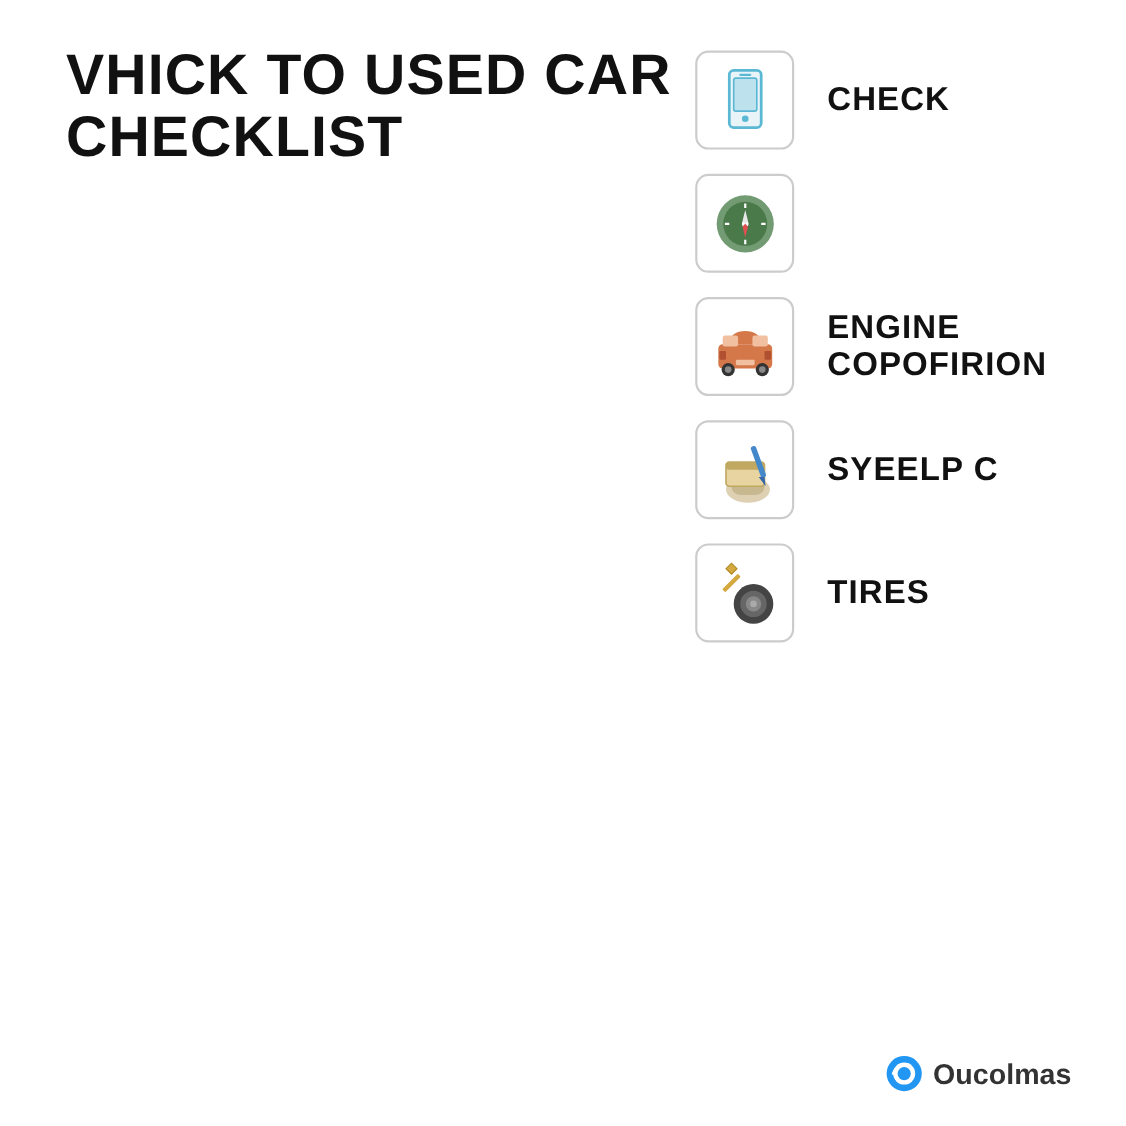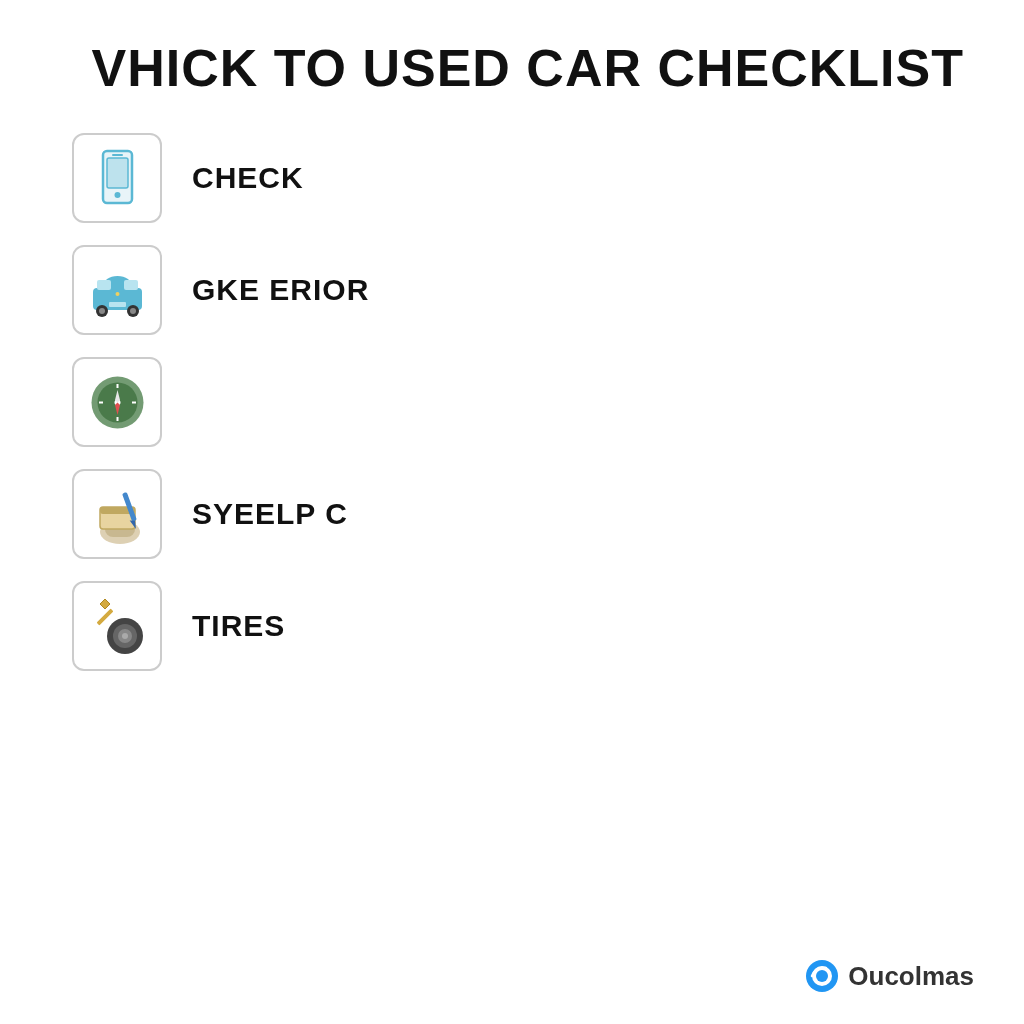--- a/index.html
+++ b/index.html
@@ -16,22 +16,20 @@
       overflow: hidden;
       position: relative;
     }
 
     .page-container {
       width: 1024px;
       height: 904px;
       background: #ffffff;
       padding: 40px 60px;
       display: flex;
-      flex-direction: column;
-      text-align: right;
     }
 
     .main-title {
       font-size: 52px;
       font-weight: 900;
       color: #111111;
       letter-spacing: 1px;
       margin-bottom: 30px;
       line-height: 1.1;
       font-family: 'Arial Black', Impact, sans-serif;
@@ -113,54 +111,55 @@
           <rect x="18" y="5" width="29" height="52" rx="4" ry="4" fill="#e8f4f8" stroke="#5bb8d4" stroke-width="2.5"></rect>
           <rect x="22" y="12" width="21" height="30" rx="2" fill="#5bb8d4" opacity="0.3"></rect>
           <rect x="22" y="12" width="21" height="30" rx="2" stroke="#5bb8d4" stroke-width="1.5" fill="none"></rect>
           <circle cx="32.5" cy="49" r="3" fill="#5bb8d4"></circle>
           <line x1="28" y1="9" x2="37" y2="9" stroke="#5bb8d4" stroke-width="2" stroke-linecap="round"></line>
         </svg>
       </div>
       <span class="item-label">CHECK</span>
     </div>
 
-    <div class="checklist-item">
-      <div class="icon-box">
-        <svg viewBox="0 0 65 65" fill="none" xmlns="http://www.w3.org/2000/svg">
-          <rect x="8" y="30" width="49" height="22" rx="4" fill="#5bb8d4"></rect>
-          <path d="M16 30 Q20 18 32.5 18 Q45 18 49 30 Z" fill="#5bb8d4"></path>
-          <rect x="12" y="22" width="14" height="10" rx="2" fill="#b8e4f0"></rect>
-          <rect x="39" y="22" width="14" height="10" rx="2" fill="#b8e4f0"></rect>
-          <circle cx="17" cy="53" r="6" fill="#333"></circle>
-          <circle cx="17" cy="53" r="3" fill="#888"></circle>
-          <circle cx="48" cy="53" r="6" fill="#333"></circle>
-          <circle cx="48" cy="53" r="3" fill="#888"></circle>
-          <rect x="24" y="44" width="17" height="5" rx="1" fill="#b8e4f0"></rect>
-          <circle cx="32.5" cy="36" r="2" fill="#f0d060"></circle>
-        </svg>
-      </div>
-      <span class="item-label">GKE ERIOR</span>
-    </div>
 
     <div class="checklist-item">
       <div class="icon-box">
         <svg viewBox="0 0 65 65" fill="none" xmlns="http://www.w3.org/2000/svg">
           <circle cx="32.5" cy="32.5" r="26" fill="#5a8a5a" opacity="0.85"></circle>
           <circle cx="32.5" cy="32.5" r="20" fill="#4a7a4a"></circle>
           <circle cx="32.5" cy="32.5" r="3" fill="white"></circle>
           <line x1="32.5" y1="14" x2="32.5" y2="18" stroke="white" stroke-width="2"></line>
           <line x1="32.5" y1="47" x2="32.5" y2="51" stroke="white" stroke-width="2"></line>
           <line x1="14" y1="32.5" x2="18" y2="32.5" stroke="white" stroke-width="2"></line>
           <line x1="47" y1="32.5" x2="51" y2="32.5" stroke="white" stroke-width="2"></line>
           <polygon points="32.5,20 35,30 32.5,32.5 30,30" fill="#e8e8e8"></polygon>
           <polygon points="32.5,45 30,35 32.5,32.5 35,35" fill="#e05050"></polygon>
         </svg>
       </div>
     </div>
 
+    <div class="checklist-item">
+      <div class="icon-box">
+        <svg viewBox="0 0 65 65" fill="none" xmlns="http://www.w3.org/2000/svg">
+          <rect x="8" y="30" width="49" height="22" rx="4" fill="#d4784a"></rect>
+          <path d="M16 30 Q20 18 32.5 18 Q45 18 49 30 Z" fill="#d4784a"></path>
+          <rect x="12" y="22" width="14" height="10" rx="2" fill="#f0c0a0"></rect>
+          <rect x="39" y="22" width="14" height="10" rx="2" fill="#f0c0a0"></rect>
+          <circle cx="17" cy="53" r="6" fill="#333"></circle>
+          <circle cx="17" cy="53" r="3" fill="#888"></circle>
+          <circle cx="48" cy="53" r="6" fill="#333"></circle>
+          <circle cx="48" cy="53" r="3" fill="#888"></circle>
+          <rect x="24" y="44" width="17" height="5" rx="1" fill="#f0c0a0"></rect>
+          <rect x="9" y="36" width="6" height="8" rx="1" fill="#b05030"></rect>
+          <rect x="50" y="36" width="6" height="8" rx="1" fill="#b05030"></rect>
+        </svg>
+      </div>
+      <span class="item-label">ENGINE COPOFIRION</span>
+    </div>
 
     <div class="checklist-item">
       <div class="icon-box">
         <svg viewBox="0 0 65 65" fill="none" xmlns="http://www.w3.org/2000/svg">
 
           <ellipse cx="35" cy="50" rx="20" ry="12" fill="#d4c4a0" opacity="0.8"></ellipse>
           <rect x="20" y="40" width="30" height="15" rx="8" fill="#c8b890"></rect>
 
           <rect x="15" y="25" width="35" height="22" rx="3" fill="#e8d4a0" stroke="#c0a860" stroke-width="1.5"></rect>
           <rect x="15" y="25" width="35" height="7" rx="3" fill="#c0a860"></rect>

